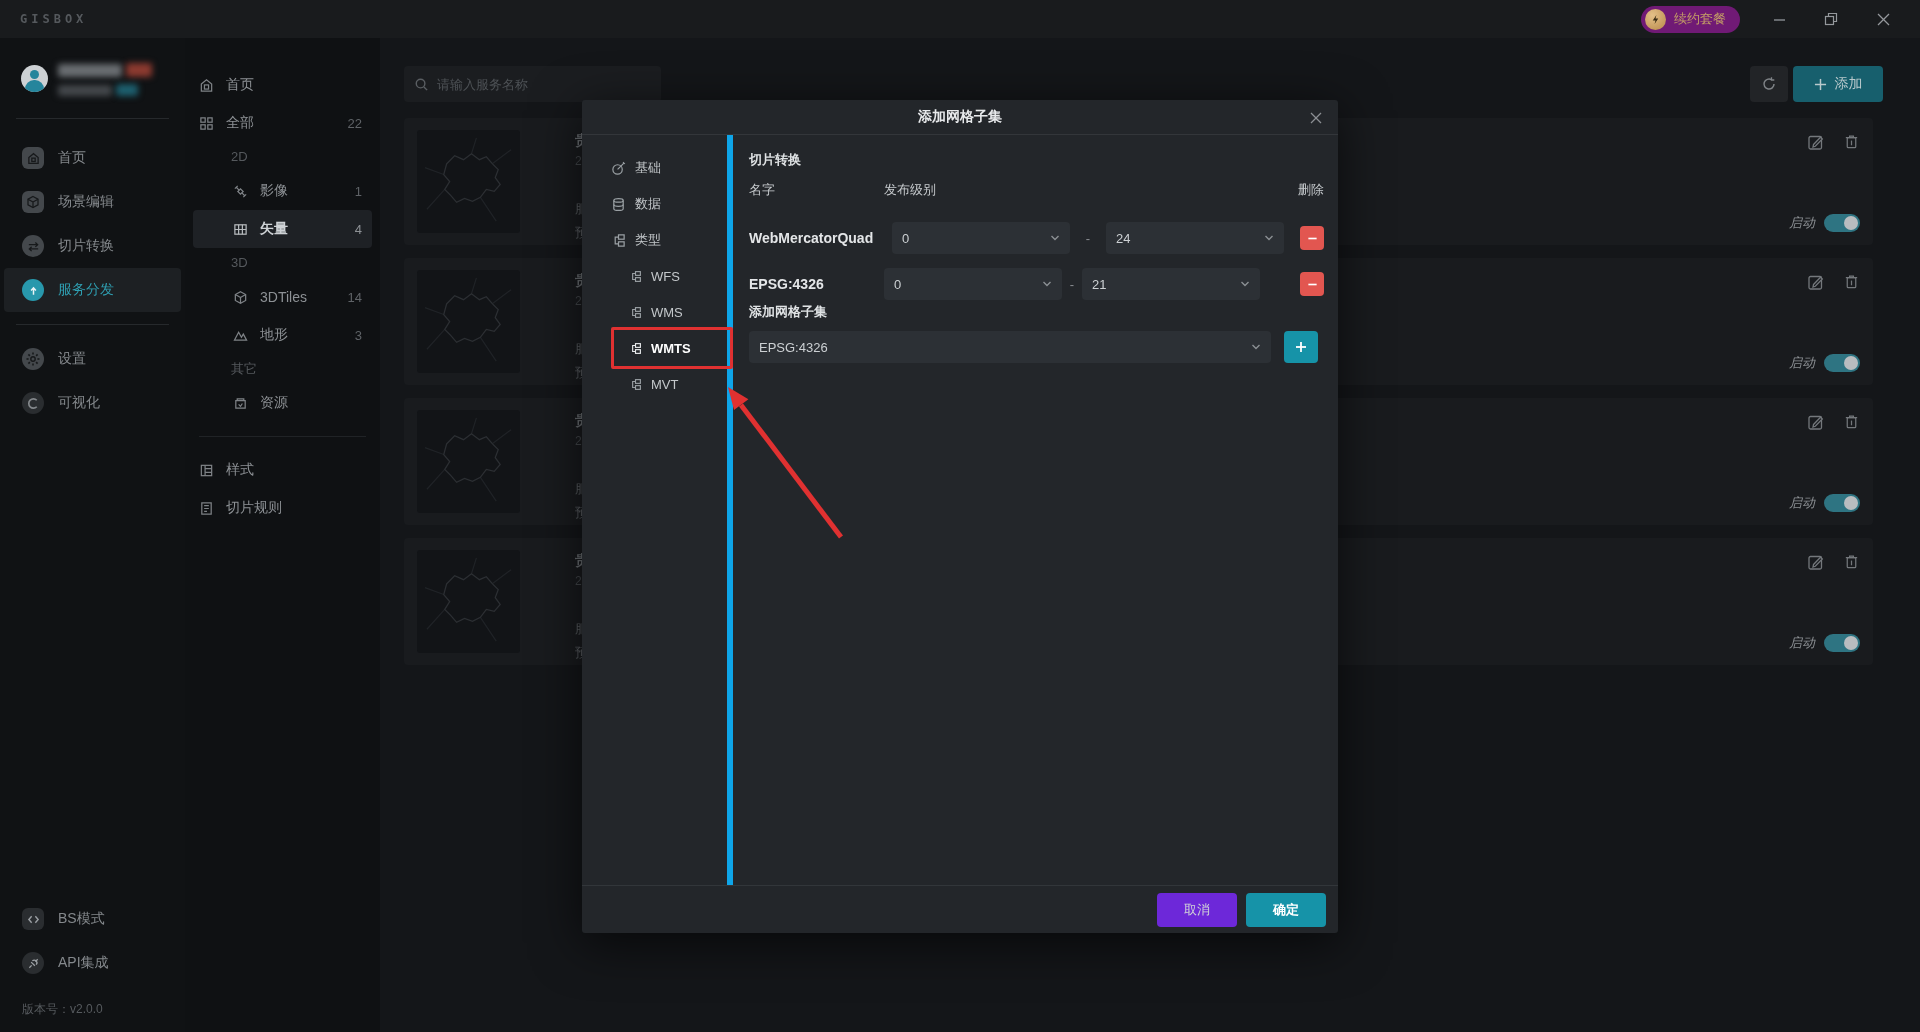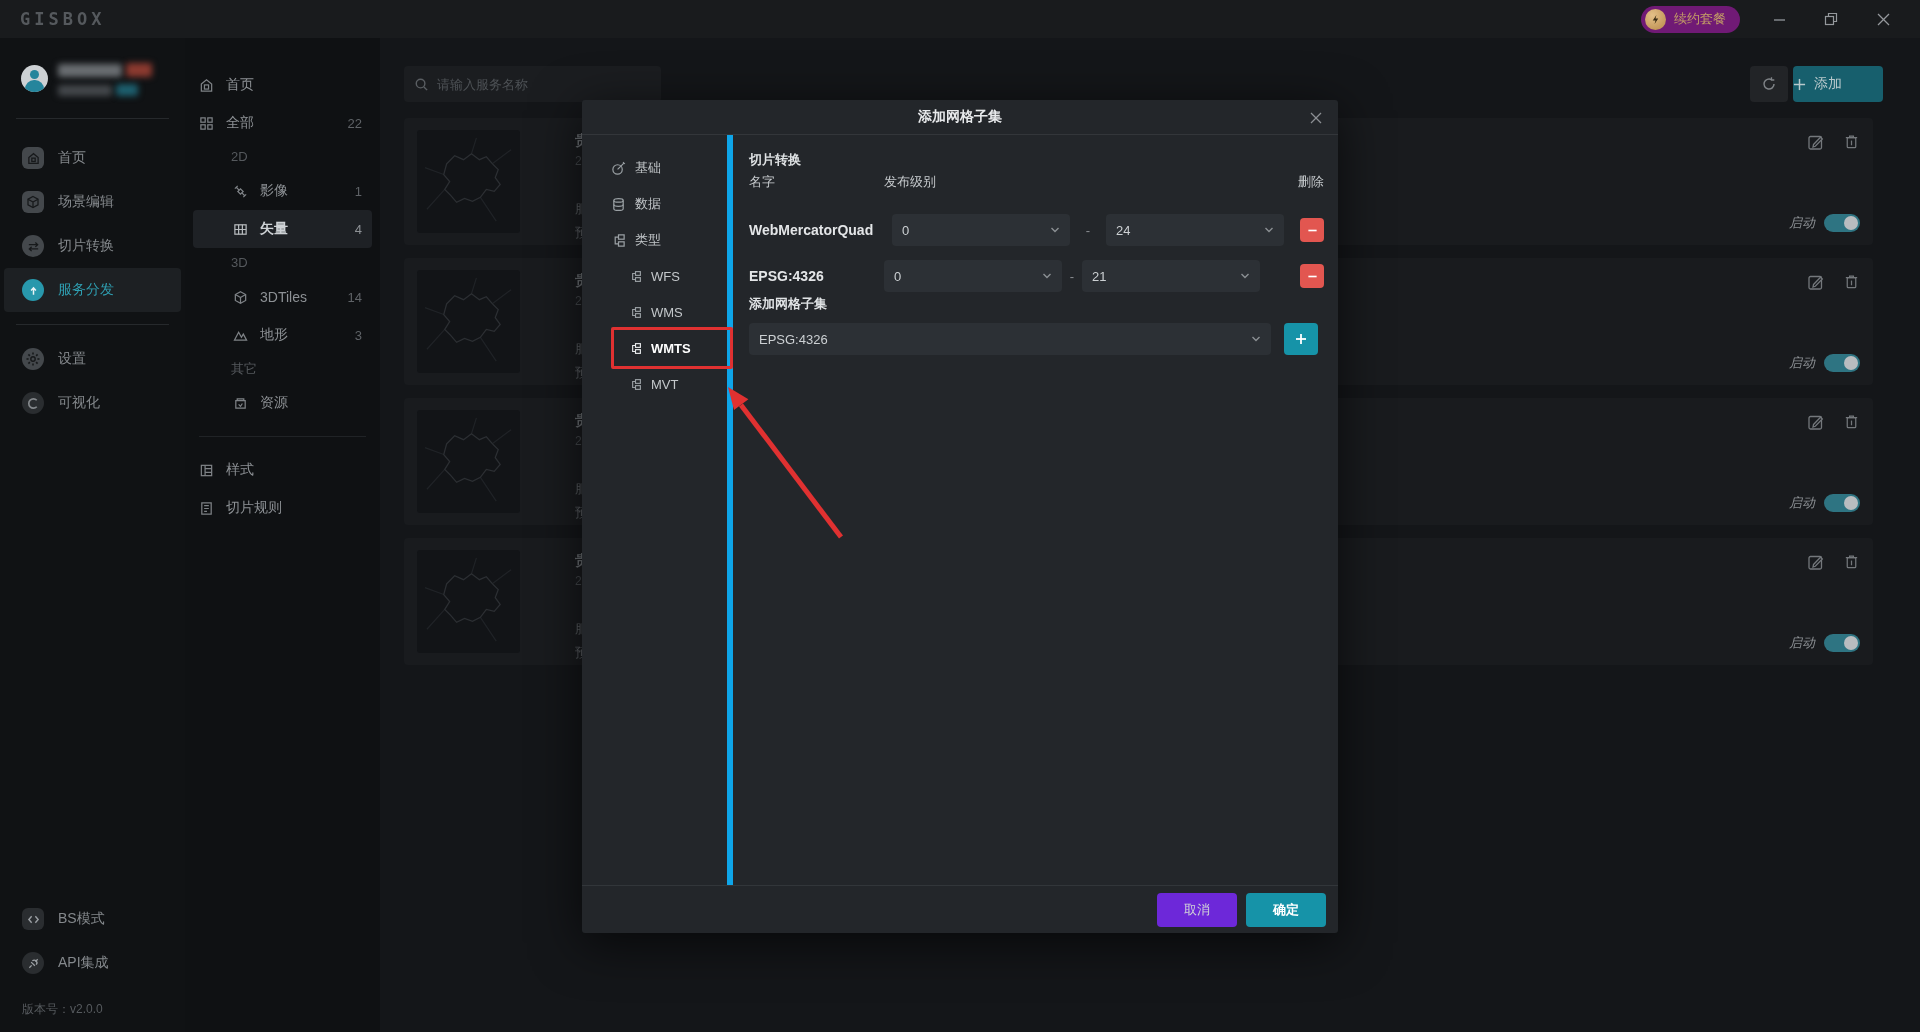--- a/index.html
+++ b/index.html
@@ -9,21 +9,21 @@
     background:#101113; color:#9a9ea2;
     font-family:"Liberation Sans","DejaVu Sans",sans-serif;
     font-size:13px;
   }
   svg { display:block; }
 
   
   .titlebar { position:absolute; left:0; top:0; width:1920px; height:38px;
     background:#191b1d; display:flex; align-items:center; z-index:5; }
   .logo { margin-left:20px; font-family:"DejaVu Sans Mono",monospace;
-    font-size:17px; font-weight:bold; letter-spacing:4px; color:#55595d; }
+    font-size:12px; font-weight:bold; letter-spacing:4px; color:#55595d; }
   .titlebar-right { margin-left:auto; display:flex; align-items:center; gap:26px; padding-right:24px; }
   .renew-pill { display:flex; align-items:center; gap:8px; background:#701a75;
     border-radius:14px; height:27px; padding:0 14px 0 4px; cursor:pointer; }
   .renew-pill .coin { width:21px; height:21px; border-radius:50%;
     background:radial-gradient(circle at 35% 30%, #e4c088, #b8894a); display:flex; align-items:center; justify-content:center; }
   .renew-label { color:#c29c66; font-size:13px; }
   .winbtn { color:#94989c; width:26px; height:26px; display:flex; align-items:center; justify-content:center; cursor:pointer; }
 
   
   .sidebar { position:absolute; left:0; top:38px; width:185px; bottom:0; background:#101214; }
@@ -60,21 +60,21 @@
   
   .main { position:absolute; left:380px; top:38px; right:0; bottom:0; background:#141619; }
   .search-box { position:absolute; left:24px; top:28px; width:257px; height:36px;
     background:#1b1d20; border-radius:4px; display:flex; align-items:center; padding:0 10px; gap:8px; }
   .search-box input { background:transparent; border:none; outline:none; color:#b6babd;
     font-size:13px; width:100%; font-family:inherit; }
   .search-box input::placeholder { color:#4d5155; }
   .btn-refresh { position:absolute; right:132px; top:28px; width:38px; height:36px; background:#222427;
     border-radius:4px; display:flex; align-items:center; justify-content:center; cursor:pointer; color:#7f8387; }
   .btn-add { position:absolute; right:37px; top:28px; width:90px; height:36px; background:#175f6d;
-    border-radius:4px; display:flex; align-items:center; justify-content:flex-start; gap:8px;
+    border-radius:4px; display:flex; align-items:center; justify-content:center; gap:8px;
     color:#b9c9cc; font-size:14px; cursor:pointer; }
   .cards { position:absolute; top:80px; left:24px; right:47px; }
   .card { position:relative; height:127px; margin-bottom:13px; background:#191b1e; border-radius:4px; }
   .thumb { position:absolute; left:13px; top:12px; width:103px; height:103px; background:#121417; border-radius:3px; }
   .frag { position:absolute; left:171px; color:#5a5e62; white-space:nowrap; }
   .frag.f1 { top:14px; font-size:14px; color:#6a6e72; font-weight:bold; }
   .frag.f2 { top:36px; font-size:12px; color:#43474b; }
   .frag.f3 { top:82px; font-size:13px; }
   .frag.f4 { top:106px; font-size:13px; }
   .card-edit { position:absolute; right:48px; top:15px; color:#74787c; cursor:pointer; }
@@ -97,21 +97,21 @@
   .tab-row { height:36px; display:flex; align-items:center; gap:9px; padding-left:29px;
     color:#c3c7ca; font-size:13px; cursor:pointer; }
   .tab-row .ti { color:#9aa0a4; flex:none; }
   .tab-row.sub { padding-left:47px; }
   .tab-row.sel { color:#ffffff; font-weight:bold; }
   .annotation-box { position:absolute; left:29px; top:227px; width:122px; height:42px;
     border:3px solid #e03131; border-radius:2px; pointer-events:none; }
   .content { flex:1; padding:16px 14px 0 16px; }
   .sec-title { color:#dfe2e4; font-size:13px; font-weight:bold; height:18px; }
   .grid-head { display:grid; grid-template-columns:135px 178px 20px 178px 1fr auto;
-    align-items:center; margin-top:4px; height:18px; color:#c6cacd; font-size:13px; }
+    align-items:center; margin-top:12px; height:18px; color:#c6cacd; font-size:13px; }
   .grid-row { display:grid; grid-template-columns:135px 178px 20px 178px 1fr 24px;
     align-items:center; height:32px; }
   .grid-row.r1 { margin-top:23px;gap:8px; }
   .grid-row.r2 { margin-top:14px; }
   .row-name { color:#e4e6e8; font-size:14px; font-weight:bold; }
   .dd { background:#2c3035; border-radius:4px; height:32px; display:flex; align-items:center;
     justify-content:space-between; padding:0 10px; color:#ccd0d3; font-size:13px; cursor:pointer; }
   .dash { text-align:center; color:#8b8f93; }
   .btn-minus { width:24px; height:24px; border-radius:4px; background:#e25650; display:flex;
     align-items:center; justify-content:center; cursor:pointer; justify-self:end; }

